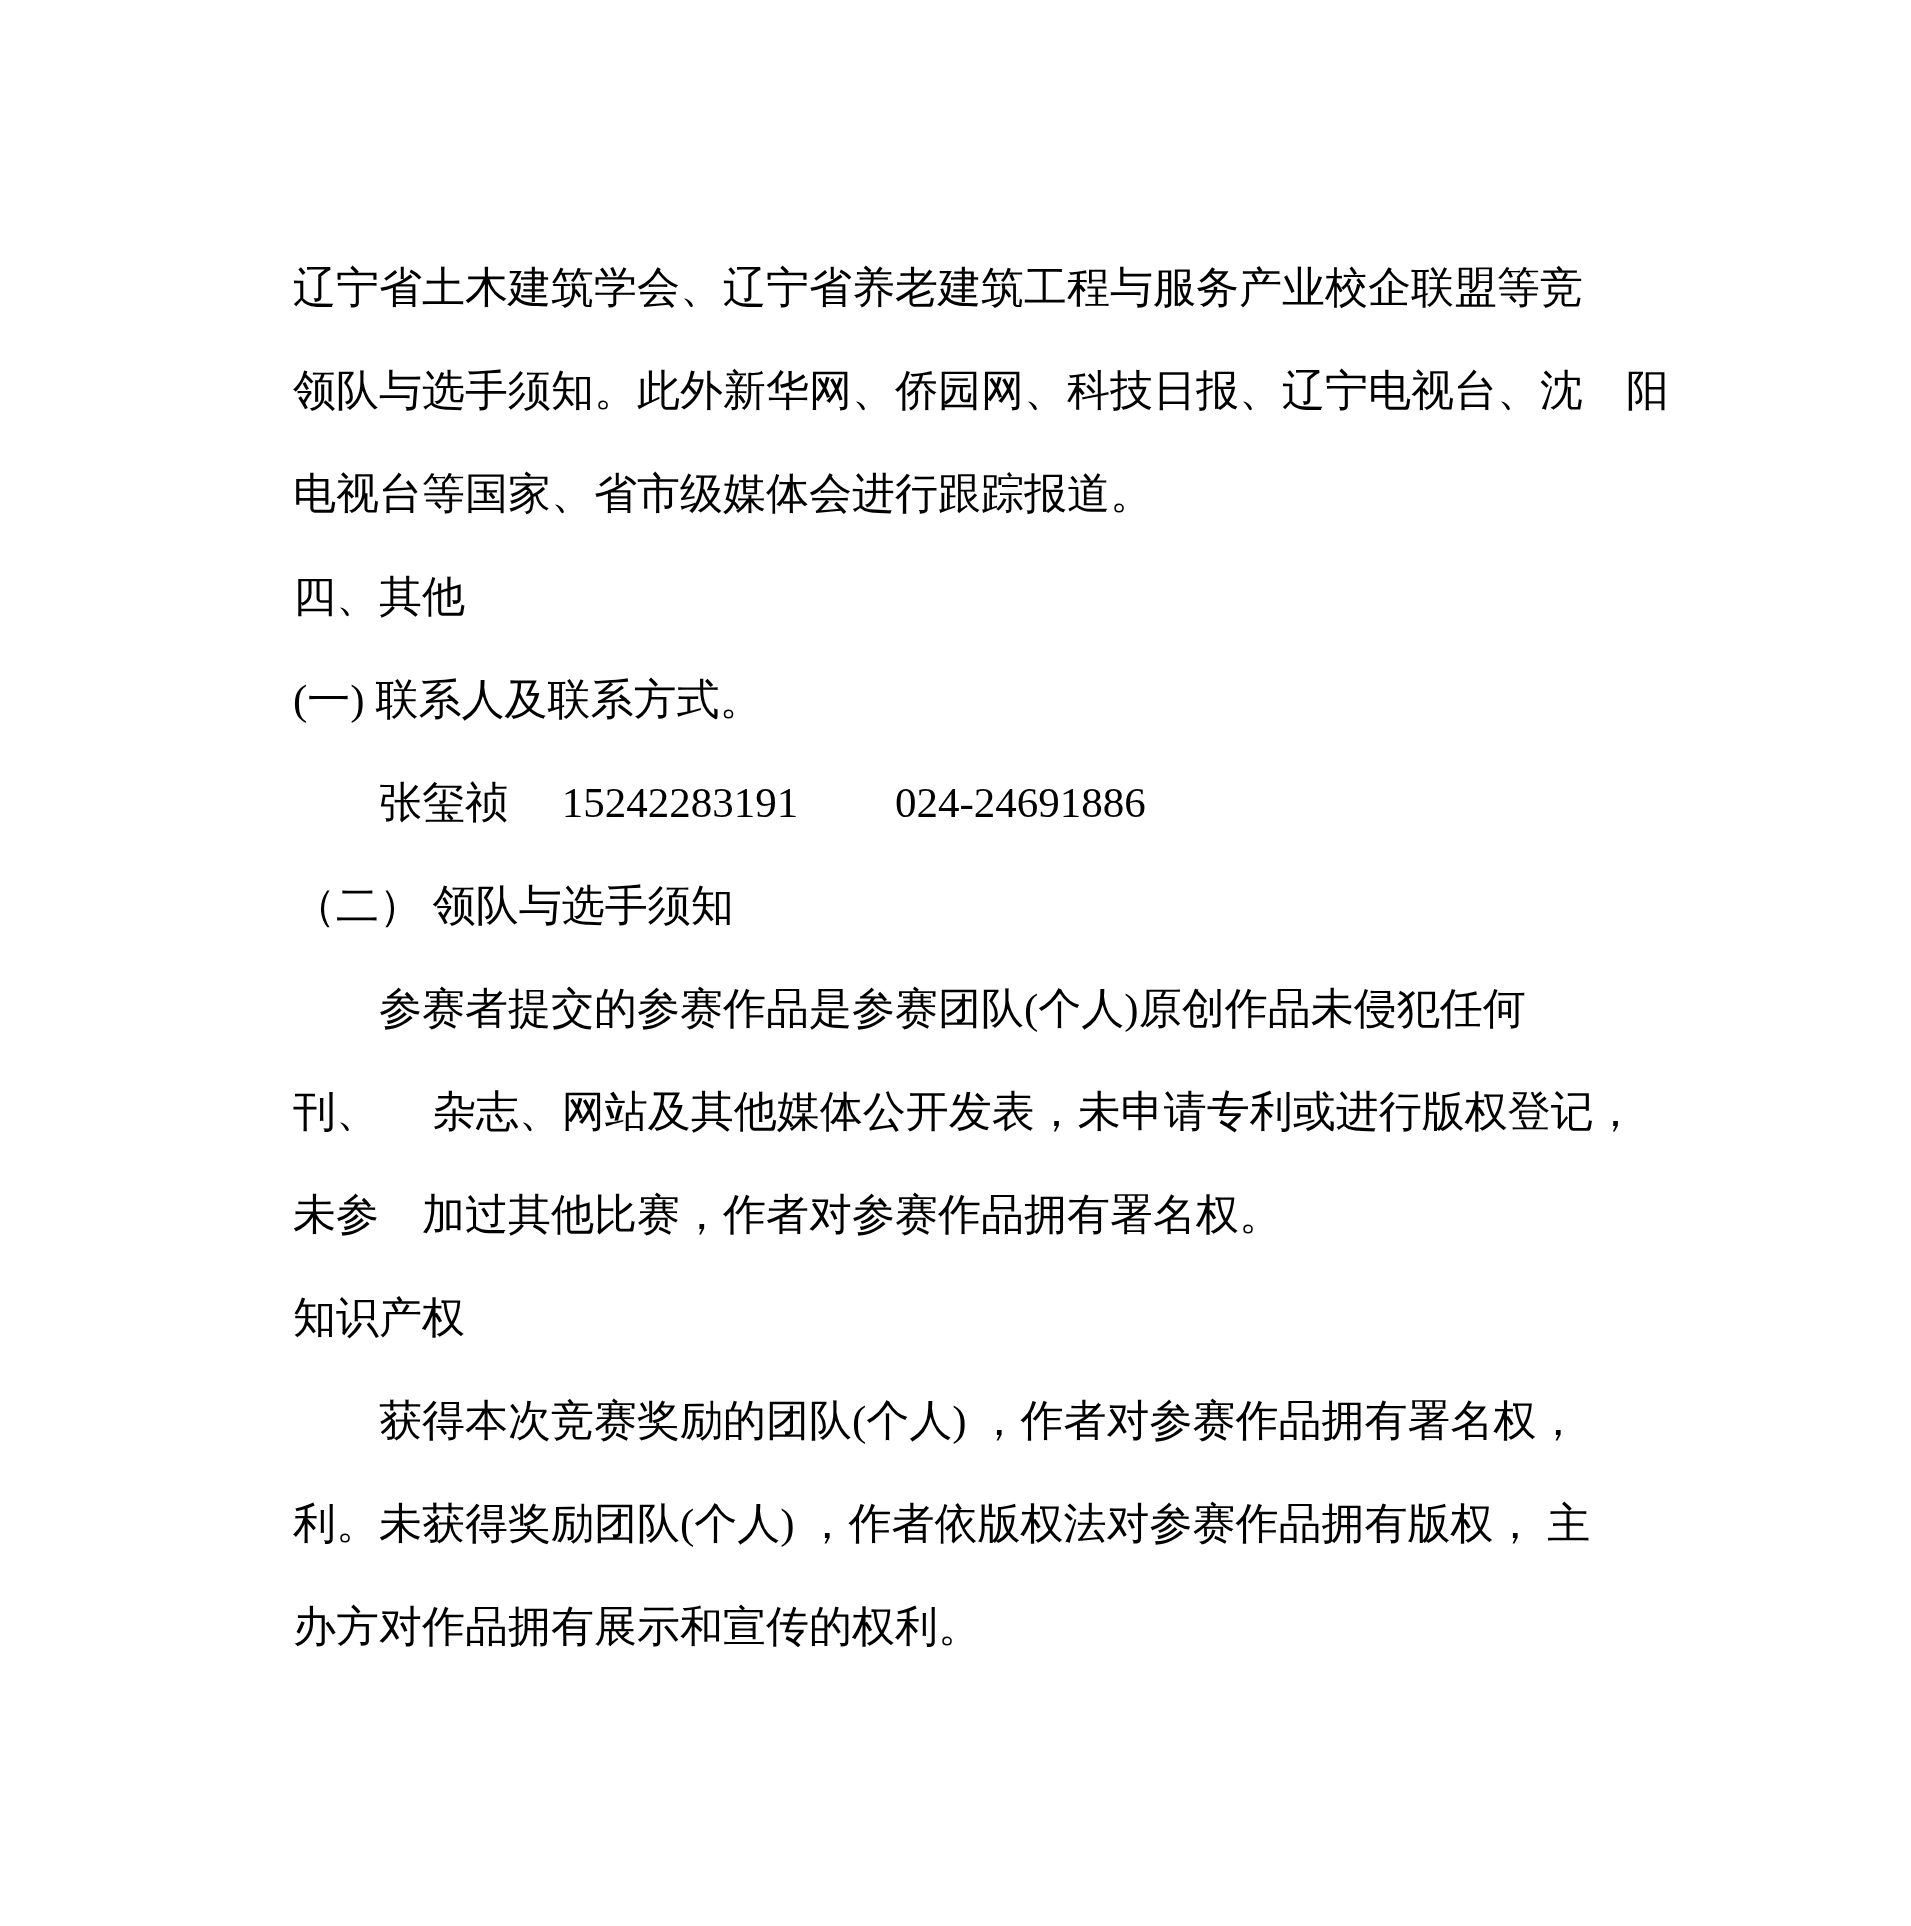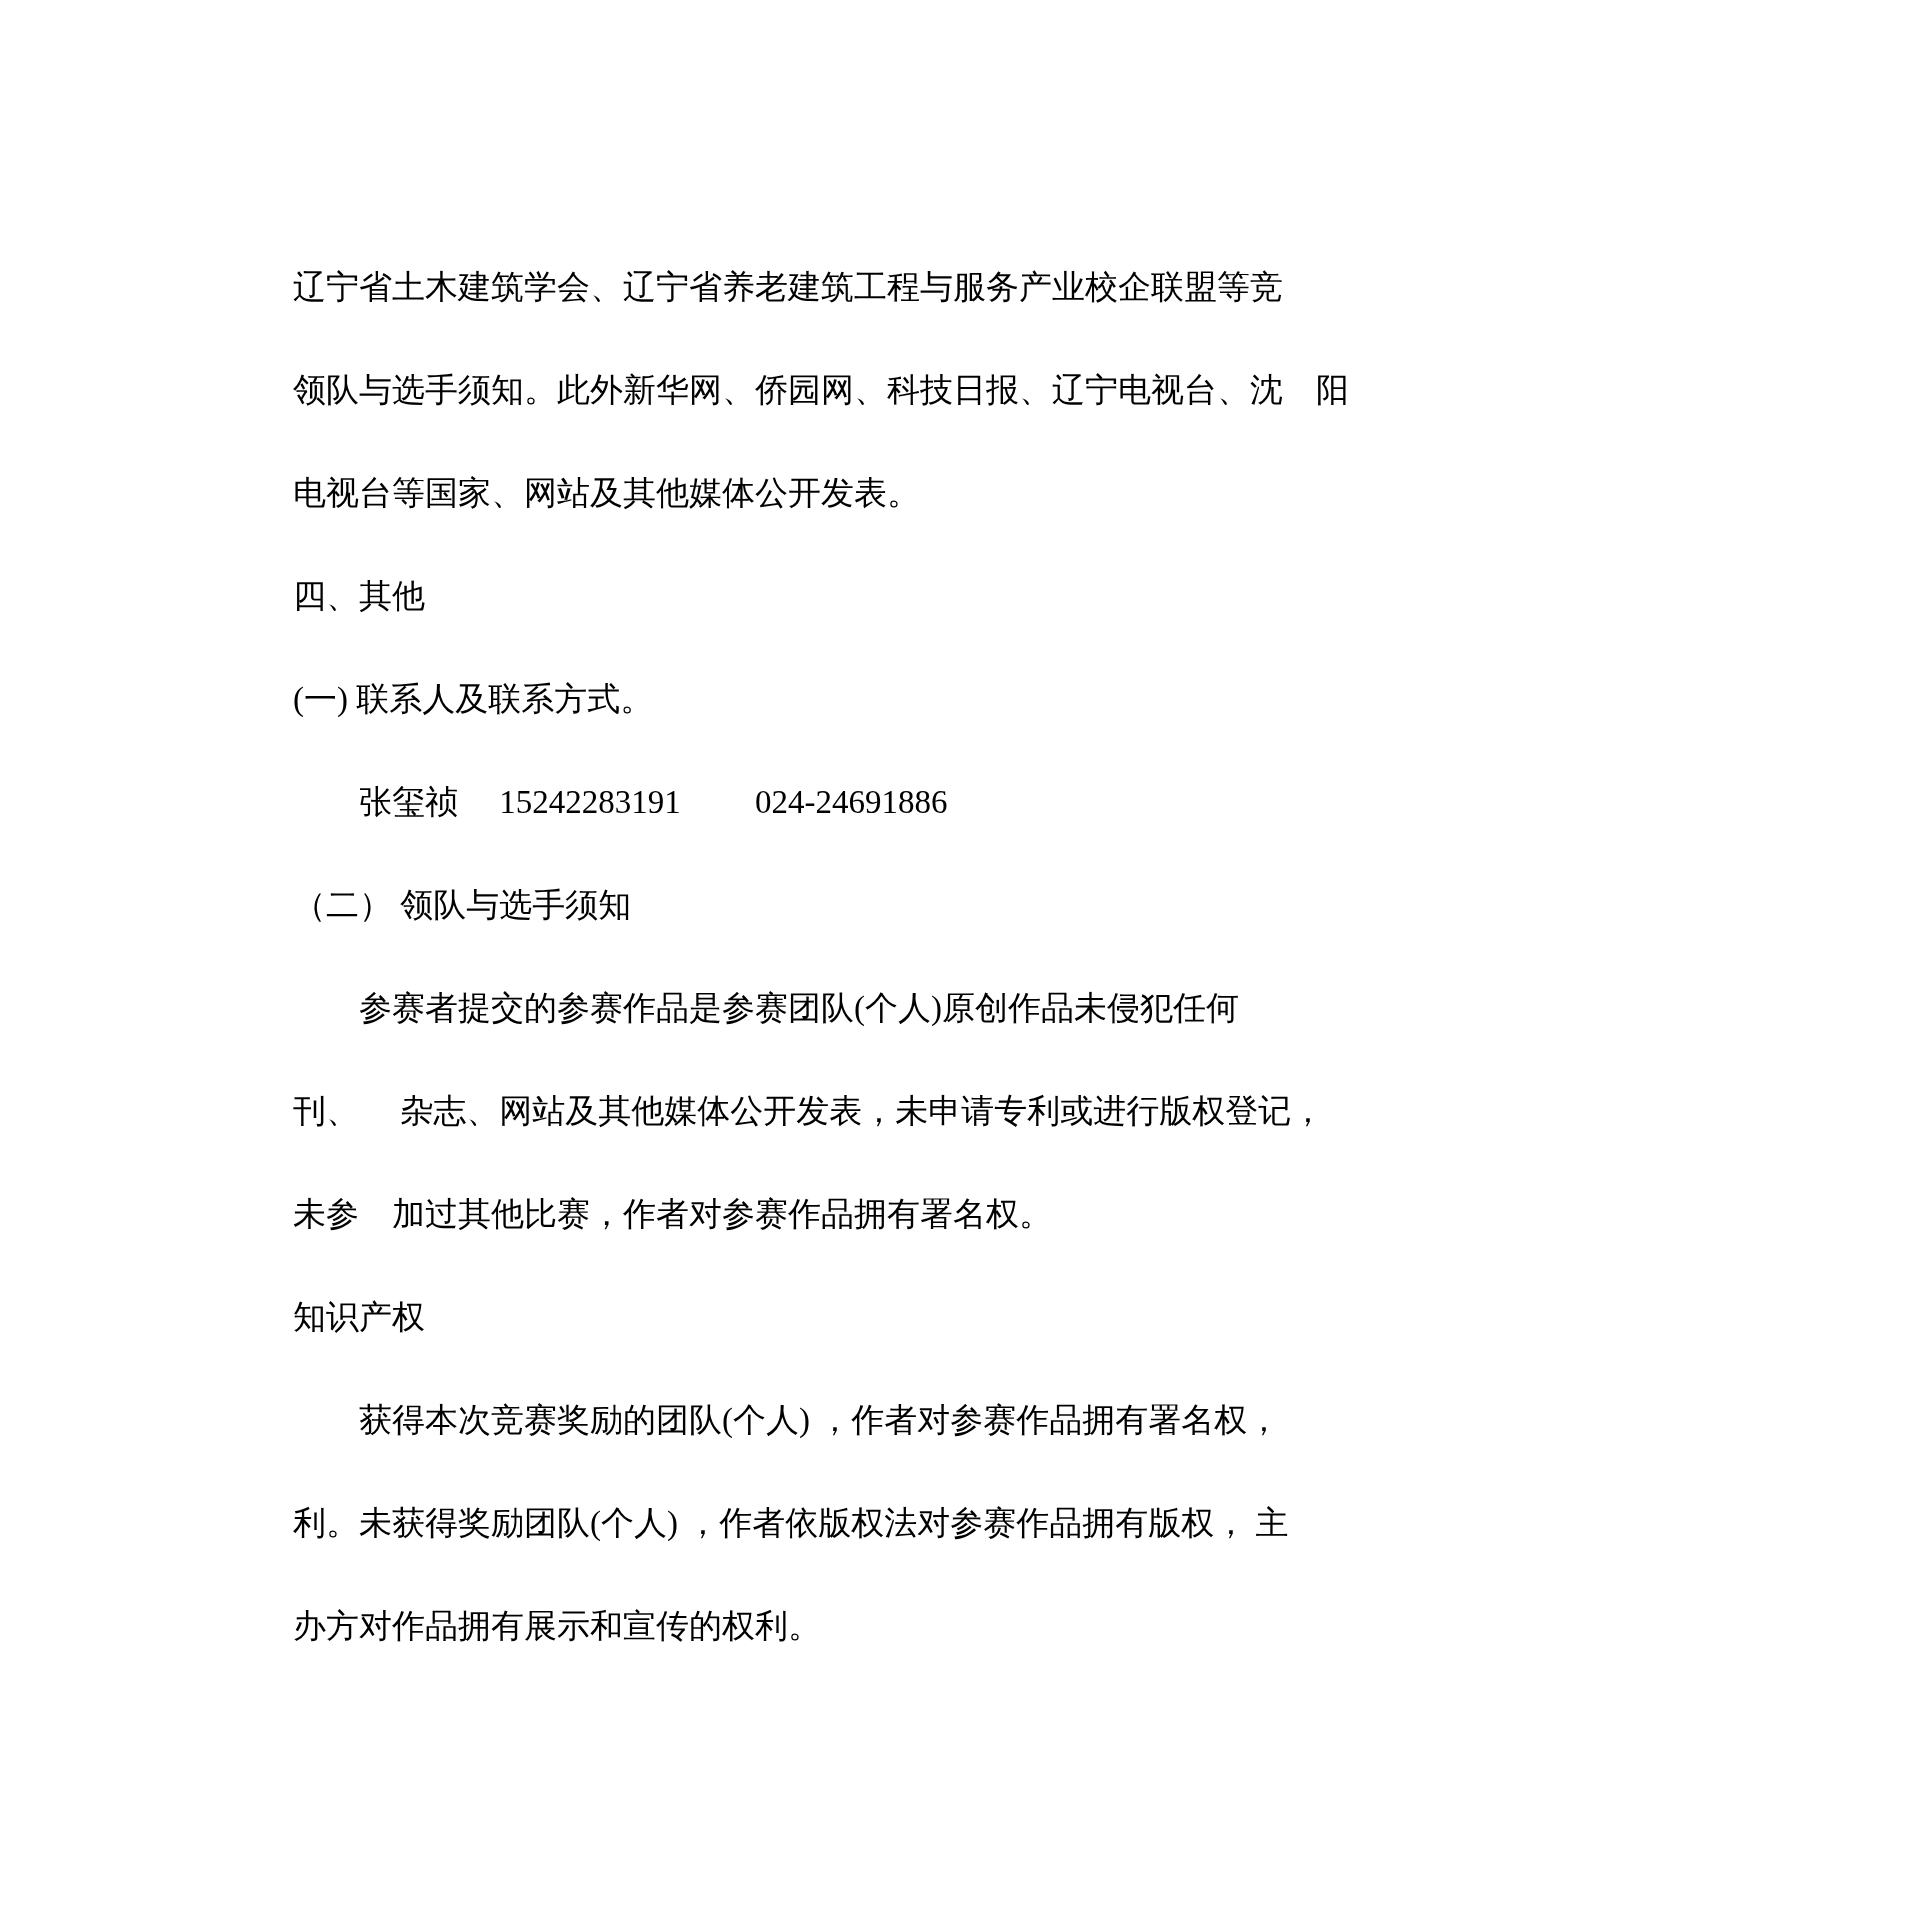--- a/index.html
+++ b/index.html
@@ -18,35 +18,35 @@
     top: 0;
     left: 0;
     width: 1911px;
     height: 2104px;
     background: #ffffff;
     box-sizing: border-box;
     padding: 236px 200px 0 293px;
   }
   .line {
     font-family: "Liberation Serif", "DejaVu Serif", serif;
-    font-size: 33px;
+    font-size: 43px;
     line-height: 103px;
     height: 103px;
     color: #000000;
     white-space: pre;
     font-kerning: none;
   }
 </style>
 </head>
 <body>
 
 <div class="page">
   <div class="line">辽宁省土木建筑学会、辽宁省养老建筑工程与服务产业校企联盟等竞</div>
   <div class="line">领队与选手须知。此外新华网、侨园网、科技日报、辽宁电视台、沈　阳</div>
-  <div class="line">电视台等国家、网站及其他媒体公开发表。</div>
+  <div class="line">电视台等国家、省市级媒体会进行跟踪报道。</div>
   <div class="line">四、其他</div>
   <div class="line">(一) 联系人及联系方式。</div>
   <div class="line">　　张玺祯　 15242283191　　 024-24691886</div>
   <div class="line">（二） 领队与选手须知</div>
   <div class="line">　　参赛者提交的参赛作品是参赛团队(个人)原创作品未侵犯任何</div>
   <div class="line">刊、　 杂志、网站及其他媒体公开发表，未申请专利或进行版权登记，</div>
   <div class="line">未参　加过其他比赛，作者对参赛作品拥有署名权。</div>
   <div class="line">知识产权</div>
   <div class="line">　　获得本次竞赛奖励的团队(个人) ，作者对参赛作品拥有署名权，</div>
   <div class="line">利。未获得奖励团队(个人) ，作者依版权法对参赛作品拥有版权， 主</div>

